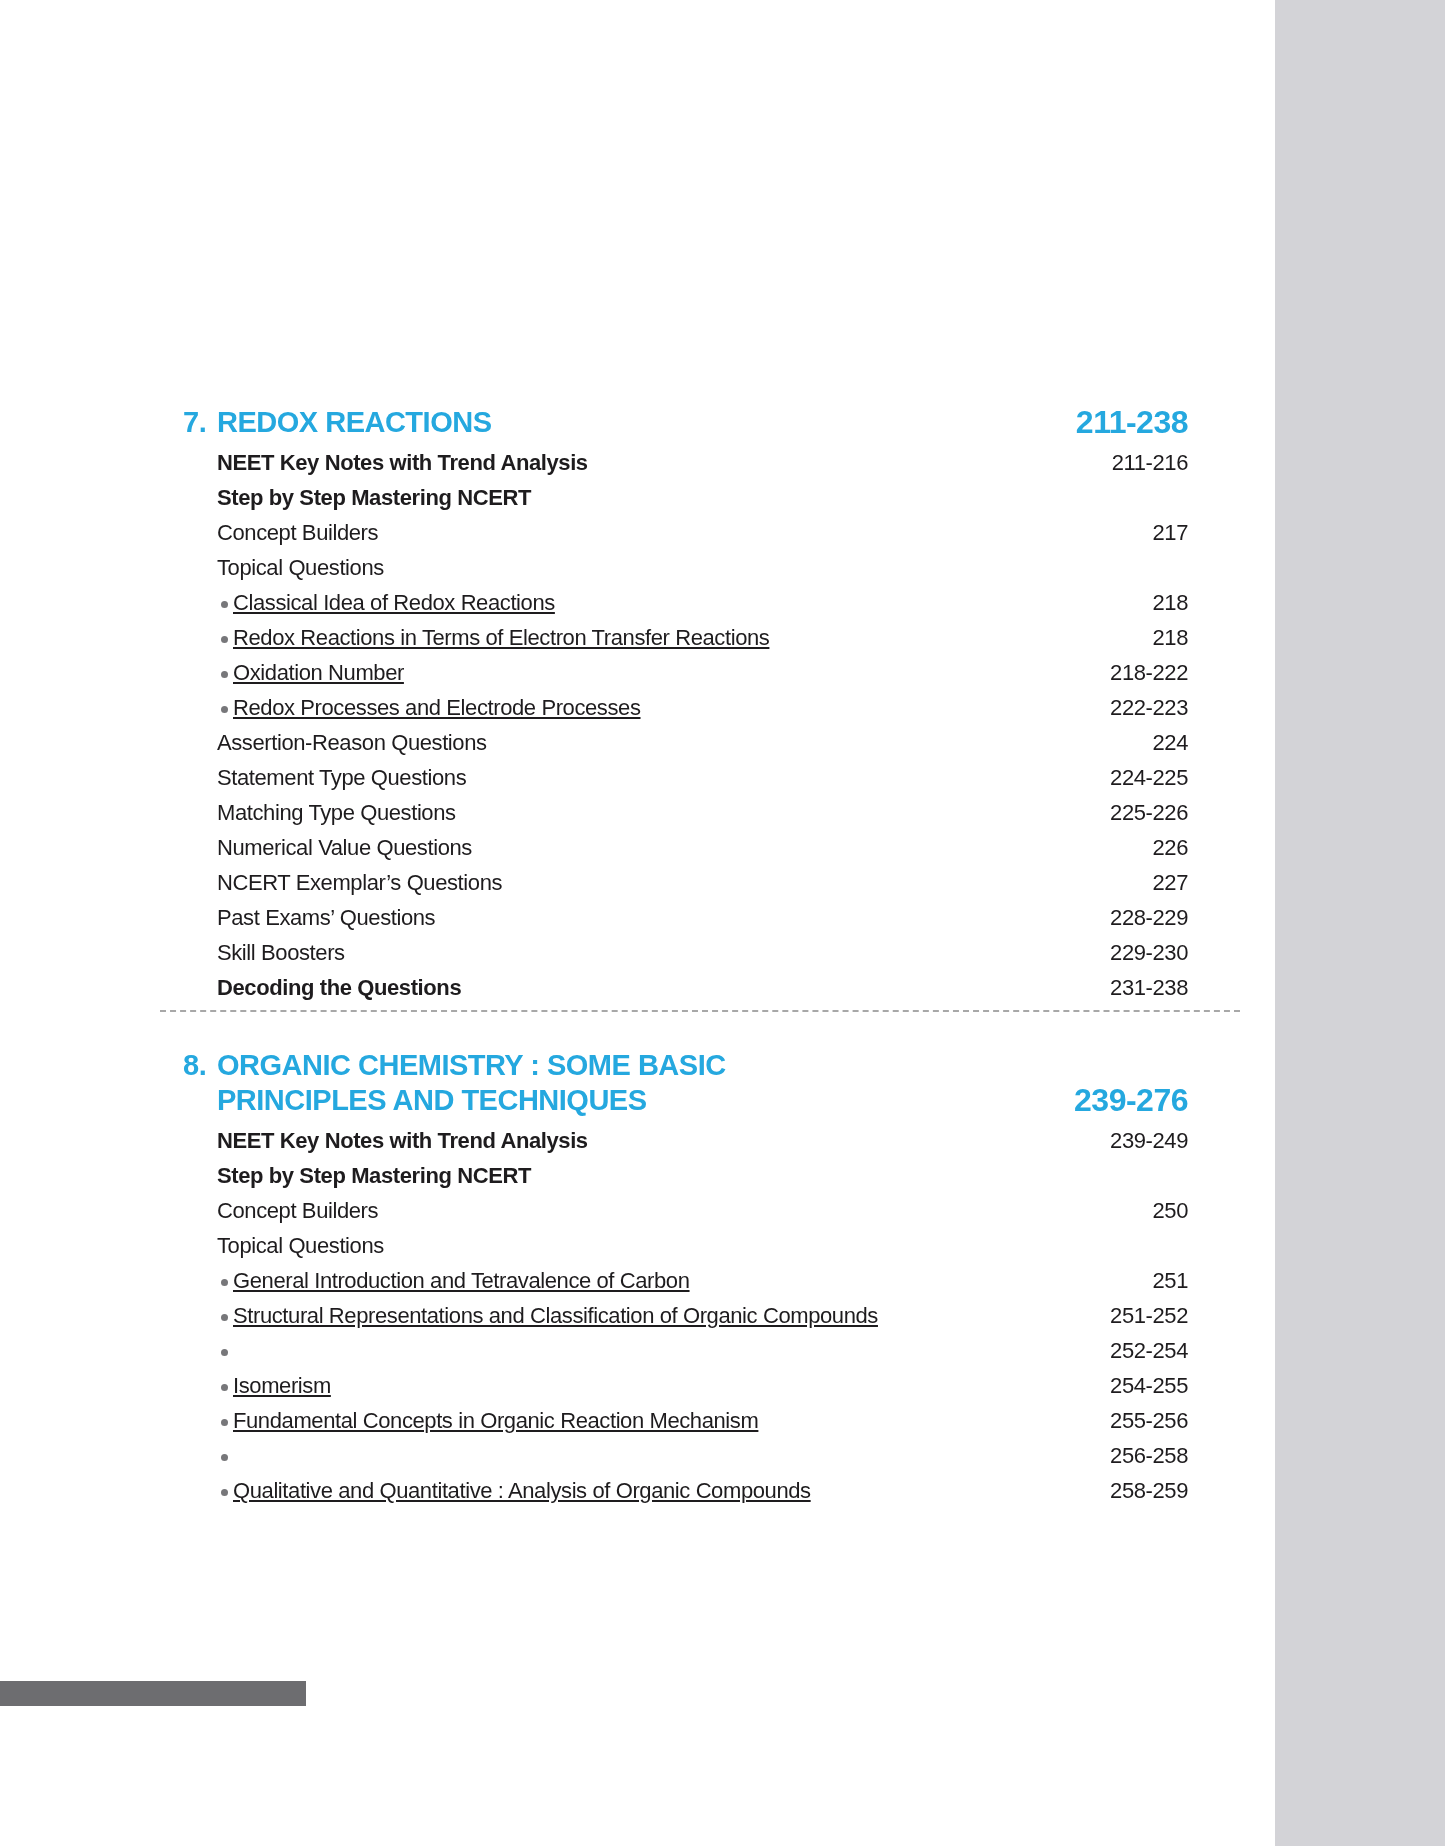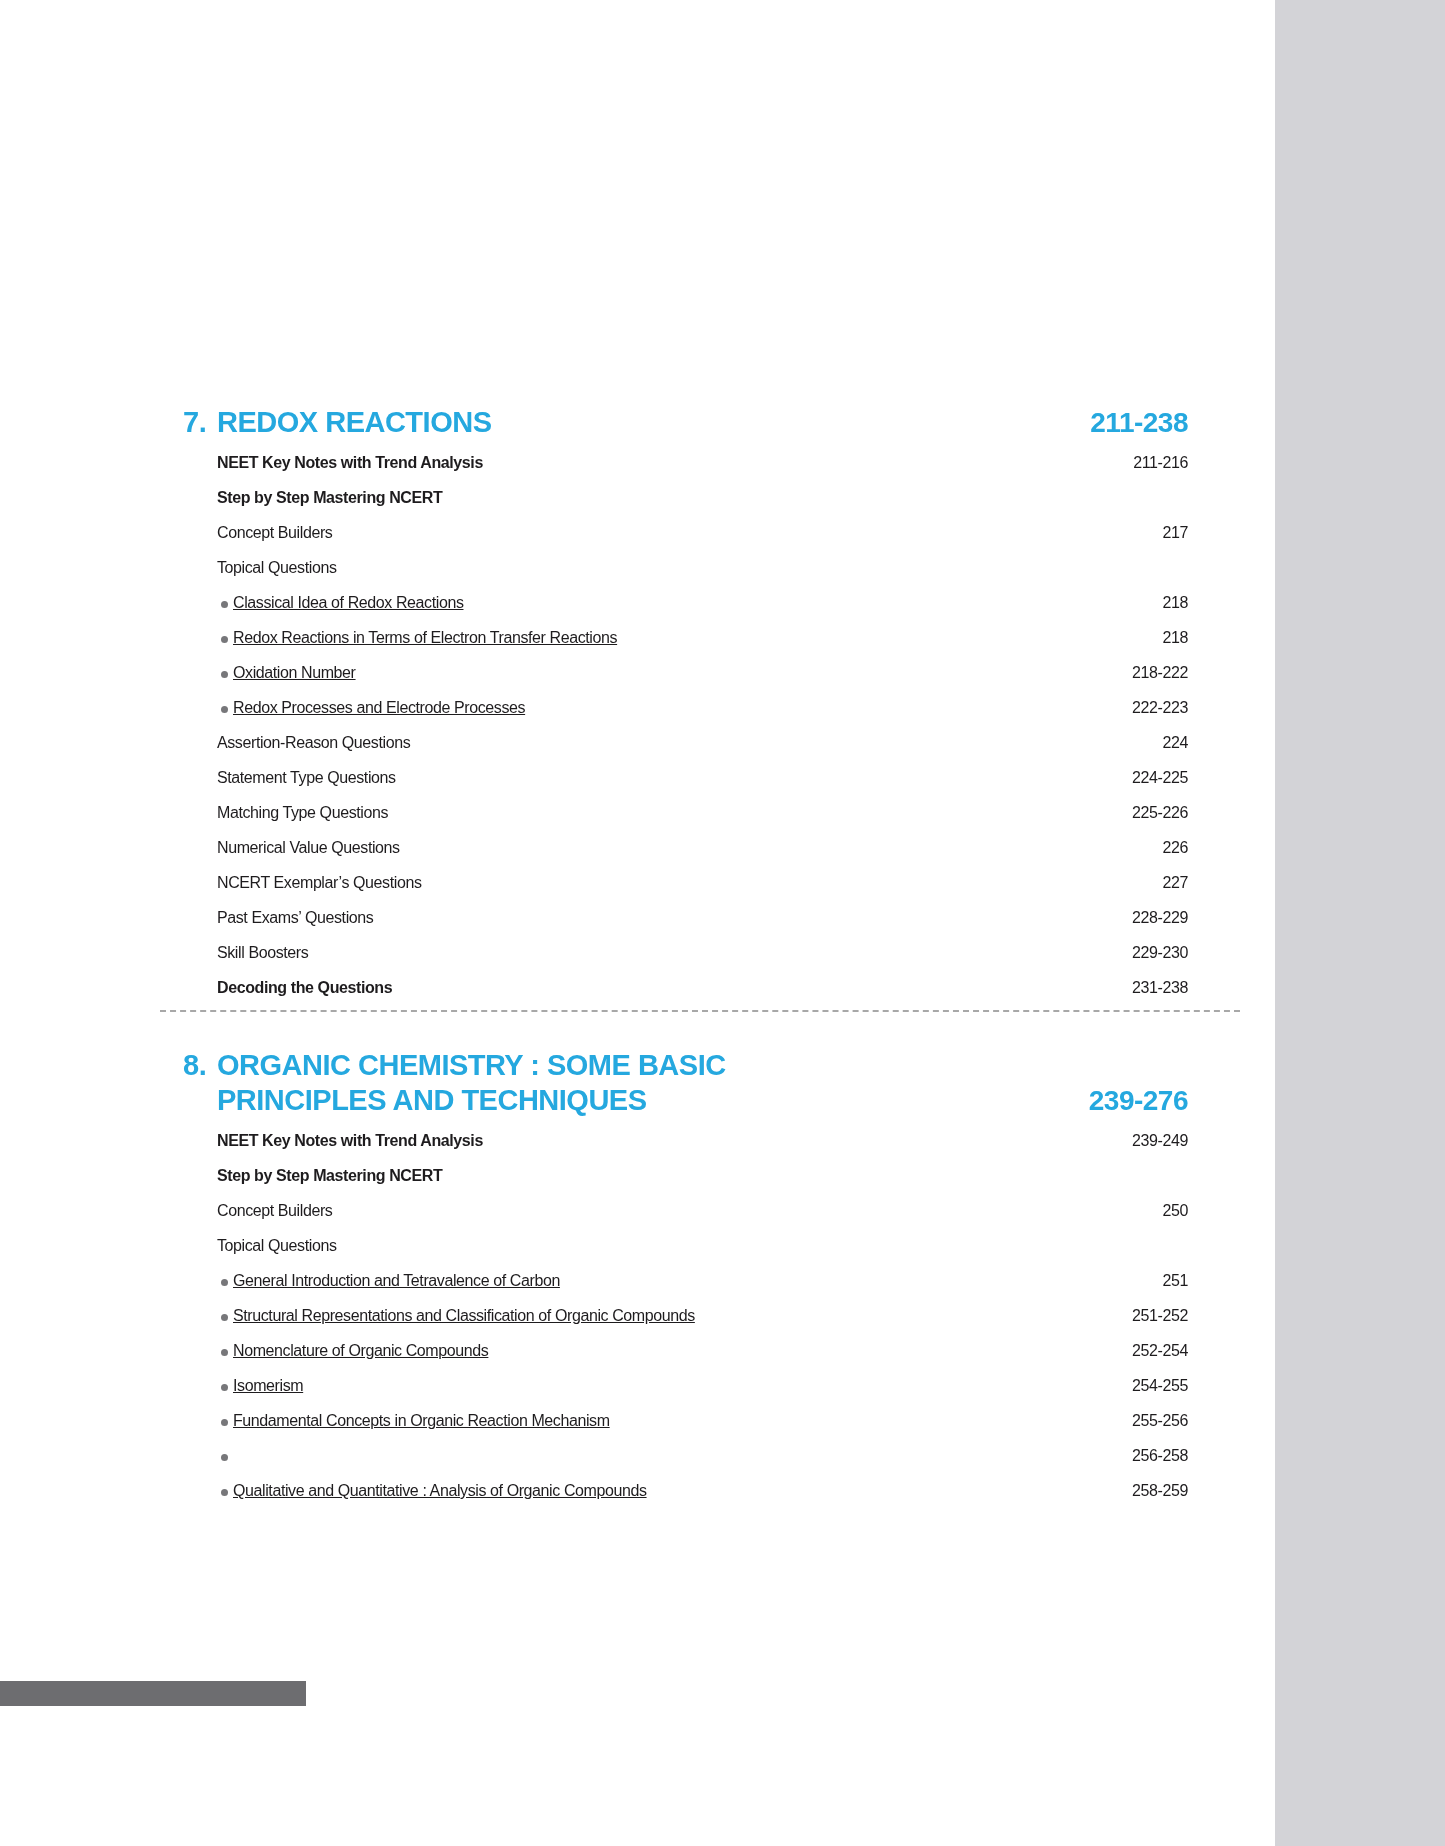--- a/index.html
+++ b/index.html
@@ -37,31 +37,31 @@
     letter-spacing:-0.5px;
     color:#25a8df;
   }
   .title-row .num{
     position:absolute;left:0;top:0;
     width:34px;line-height:35px;
   }
   .title-row .pages{
     margin-left:auto;
     text-align:right;
-    font-size:28px;
+    font-size:32px;
     letter-spacing:-0.5px;
   }
   .title-block{margin-bottom:5px;}
   .rows{display:block;}
   .row{
     position:relative;
     display:flex;align-items:flex-end;
     height:35px;line-height:35px;
     padding-left:34px;
-    font-size:16px;
+    font-size:22px;
     letter-spacing:-0.4px;
   }
   .row .label{font-weight:400;}
   .row.bold .label{font-weight:700;}
   .row .dot{
     display:none;
     position:absolute;left:38px;top:calc(50% - 2px);
     width:7px;height:7px;border-radius:50%;
     background:#77777a;
   }
@@ -217,21 +217,20 @@
     <span class="label">General Introduction and Tetravalence of Carbon</span>
     <span class="pages">251</span>
   </div>
           <div class="row bullet">
     <span class="dot"></span>
     <span class="label">Structural Representations and Classification of Organic Compounds</span>
     <span class="pages">251-252</span>
   </div>
           <div class="row bullet">
     <span class="dot"></span>
-    <span class="label">Nomenclature of Organic Compounds</span>
     <span class="pages">252-254</span>
   </div>
           <div class="row bullet">
     <span class="dot"></span>
     <span class="label">Isomerism</span>
     <span class="pages">254-255</span>
   </div>
           <div class="row bullet">
     <span class="dot"></span>
     <span class="label">Fundamental Concepts in Organic Reaction Mechanism</span>

